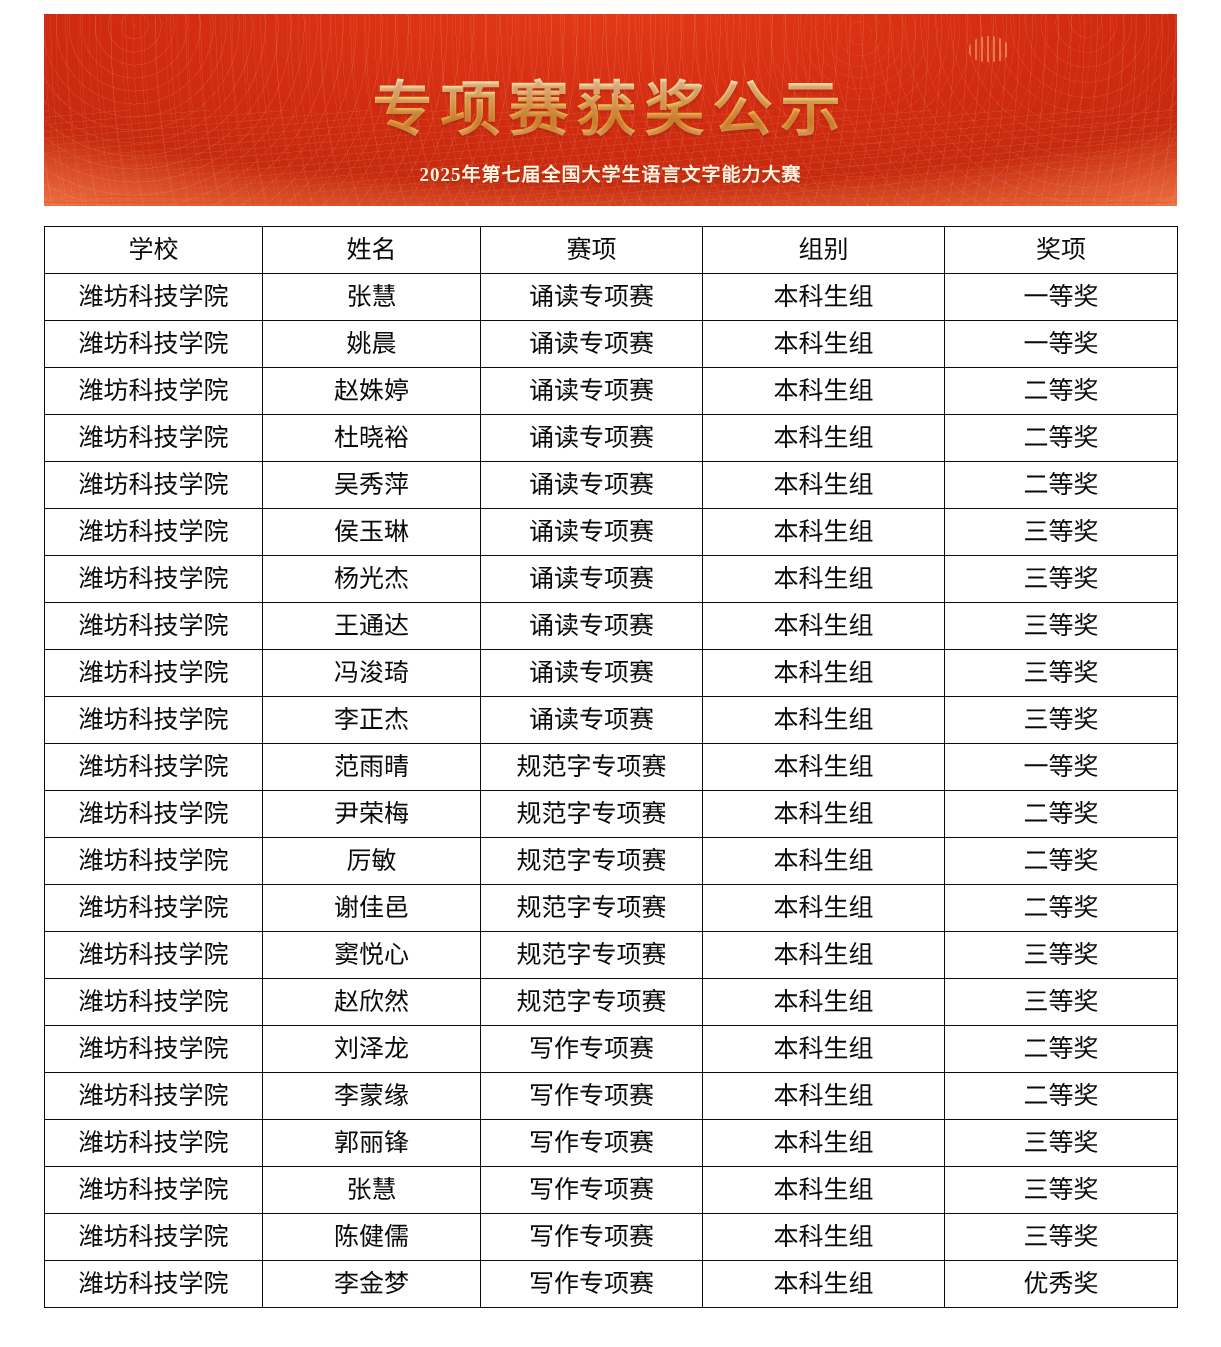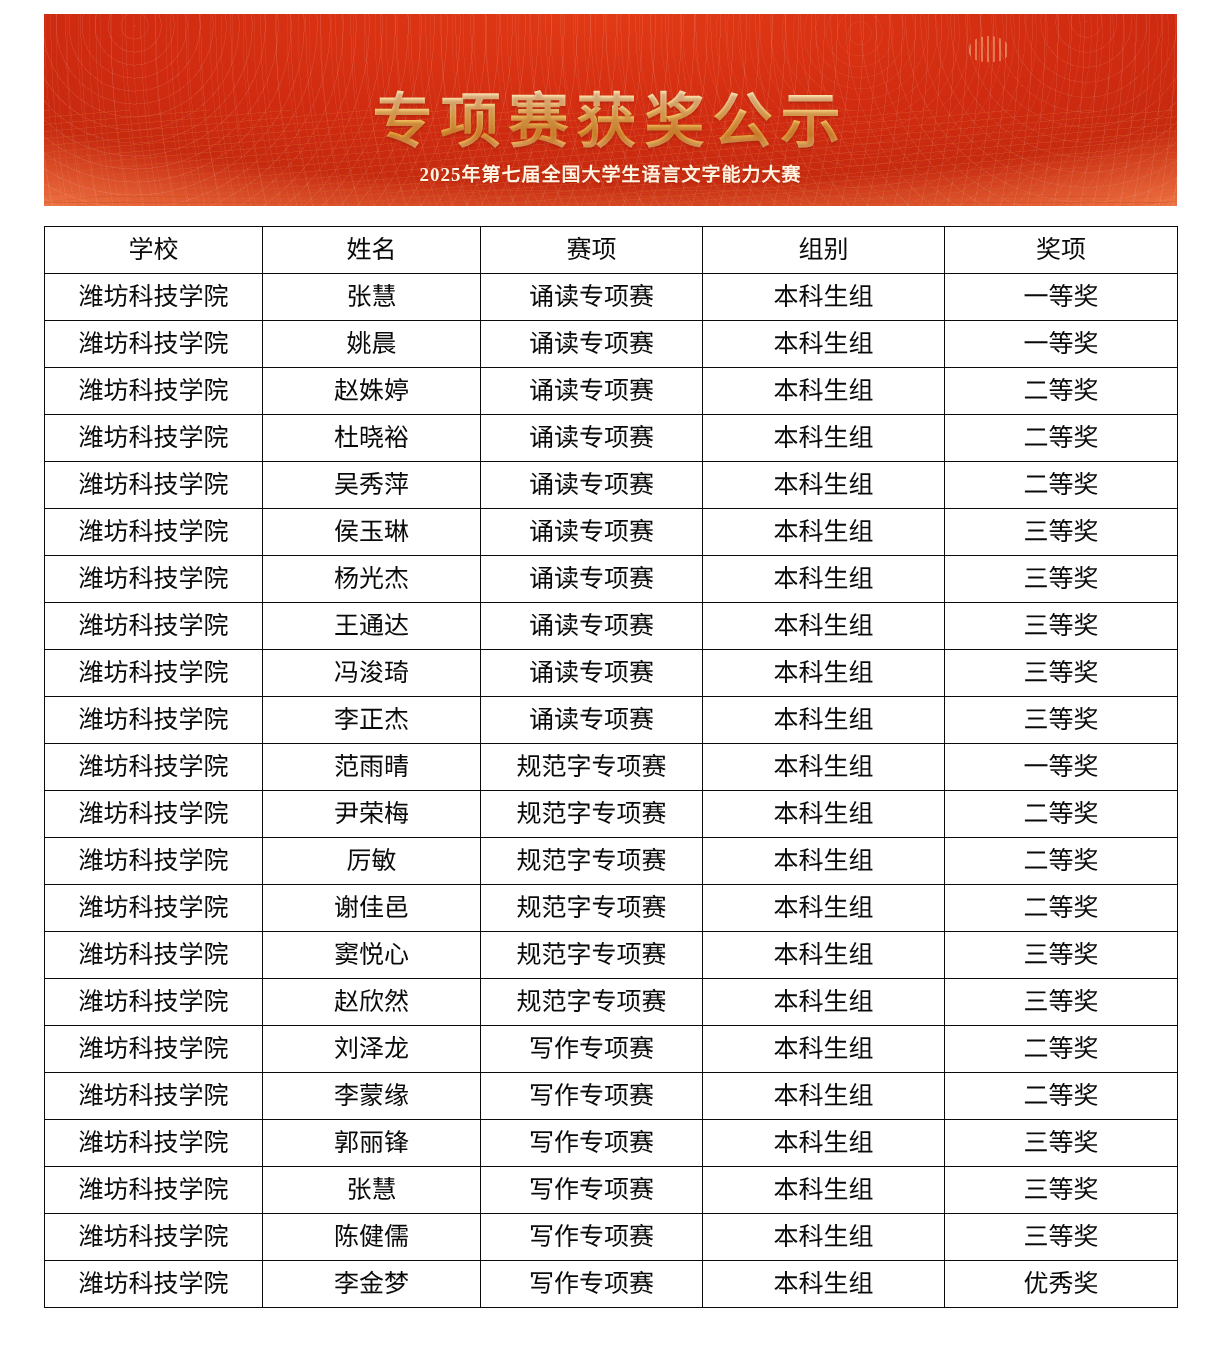--- a/index.html
+++ b/index.html
@@ -77,21 +77,21 @@
     width: 40px;
     height: 26px;
     background:
       repeating-linear-gradient(90deg, rgba(255,210,160,0.55) 0 2px, rgba(255,255,255,0) 2px 6px);
     border-radius: 50% 50% 40% 40%;
     opacity: 0.8;
     pointer-events: none;
   }
   .banner-title {
     position: absolute;
-    top: 58px;
+    top: 46px;
     left: 0; right: 0;
     text-align: center;
     font-size: 60px;
     letter-spacing: 8px;
     font-weight: 700;
     font-family: "Liberation Serif", "DejaVu Serif", serif;
     background: linear-gradient(180deg, #fff6e0 0%, #ffe9b0 28%, #f6c964 52%, #e8a63c 72%, #ffe7ae 100%);
     -webkit-background-clip: text;
     background-clip: text;
     color: transparent;

